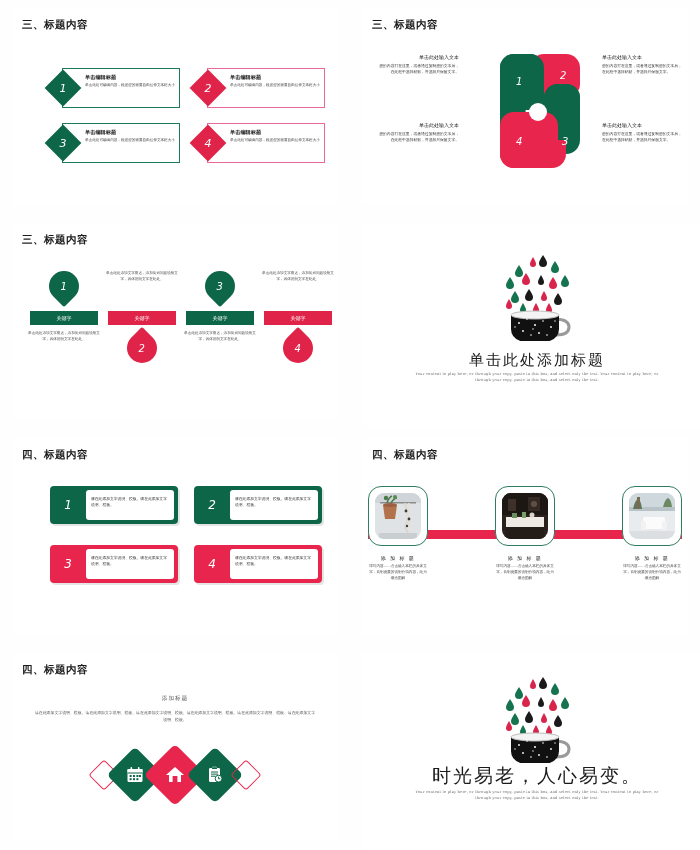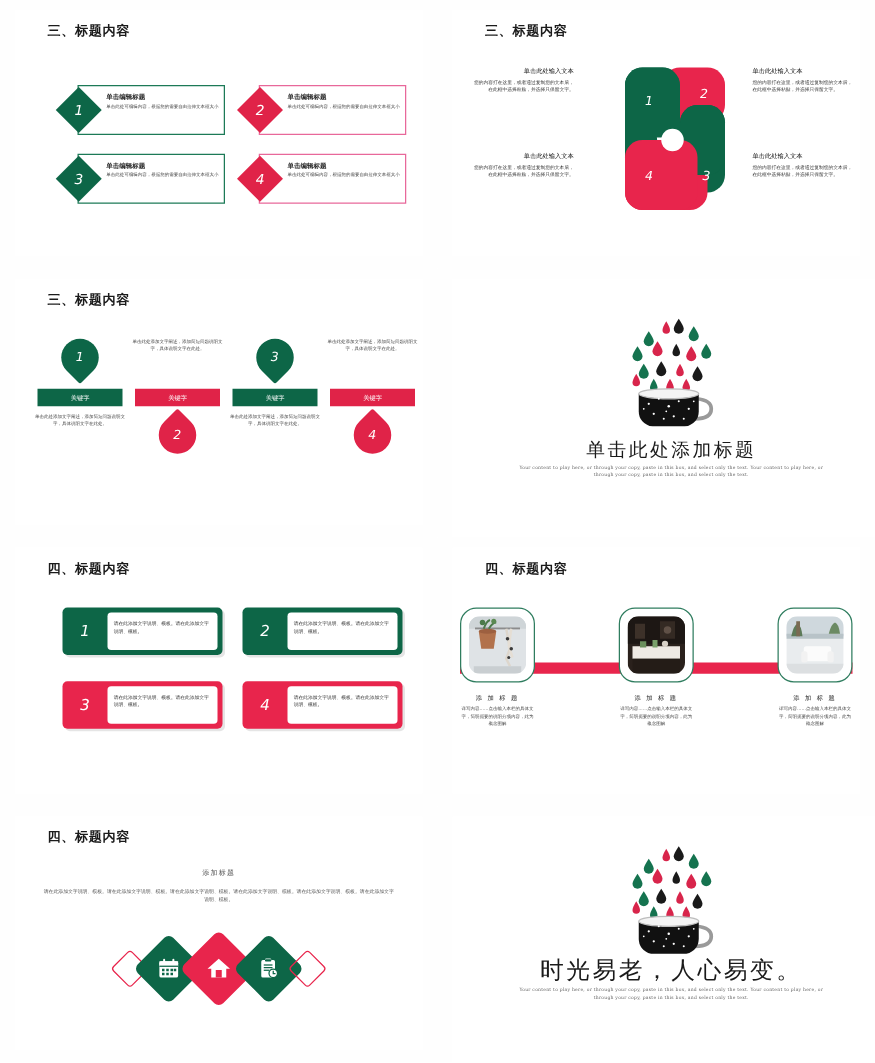--- a/index.html
+++ b/index.html
@@ -21,21 +21,21 @@
     background: #fefefe;
     overflow: hidden;
   }
   .slide-inner {
     position: absolute;
     left: 12px; top: 8px; right: 12px; bottom: 10px;
     background: #fff;
   }
   .s-title {
     position: absolute;
-    left: 26px; top: 10px;
+    left: 10px; top: 10px;
     font-size: 10.5px;
     font-weight: bold;
     color: #1b1b1b;
     letter-spacing: 0.5px;
     font-family: "DejaVu Sans", sans-serif;
   }
 
   
   .s1-grid {
     position: absolute;

